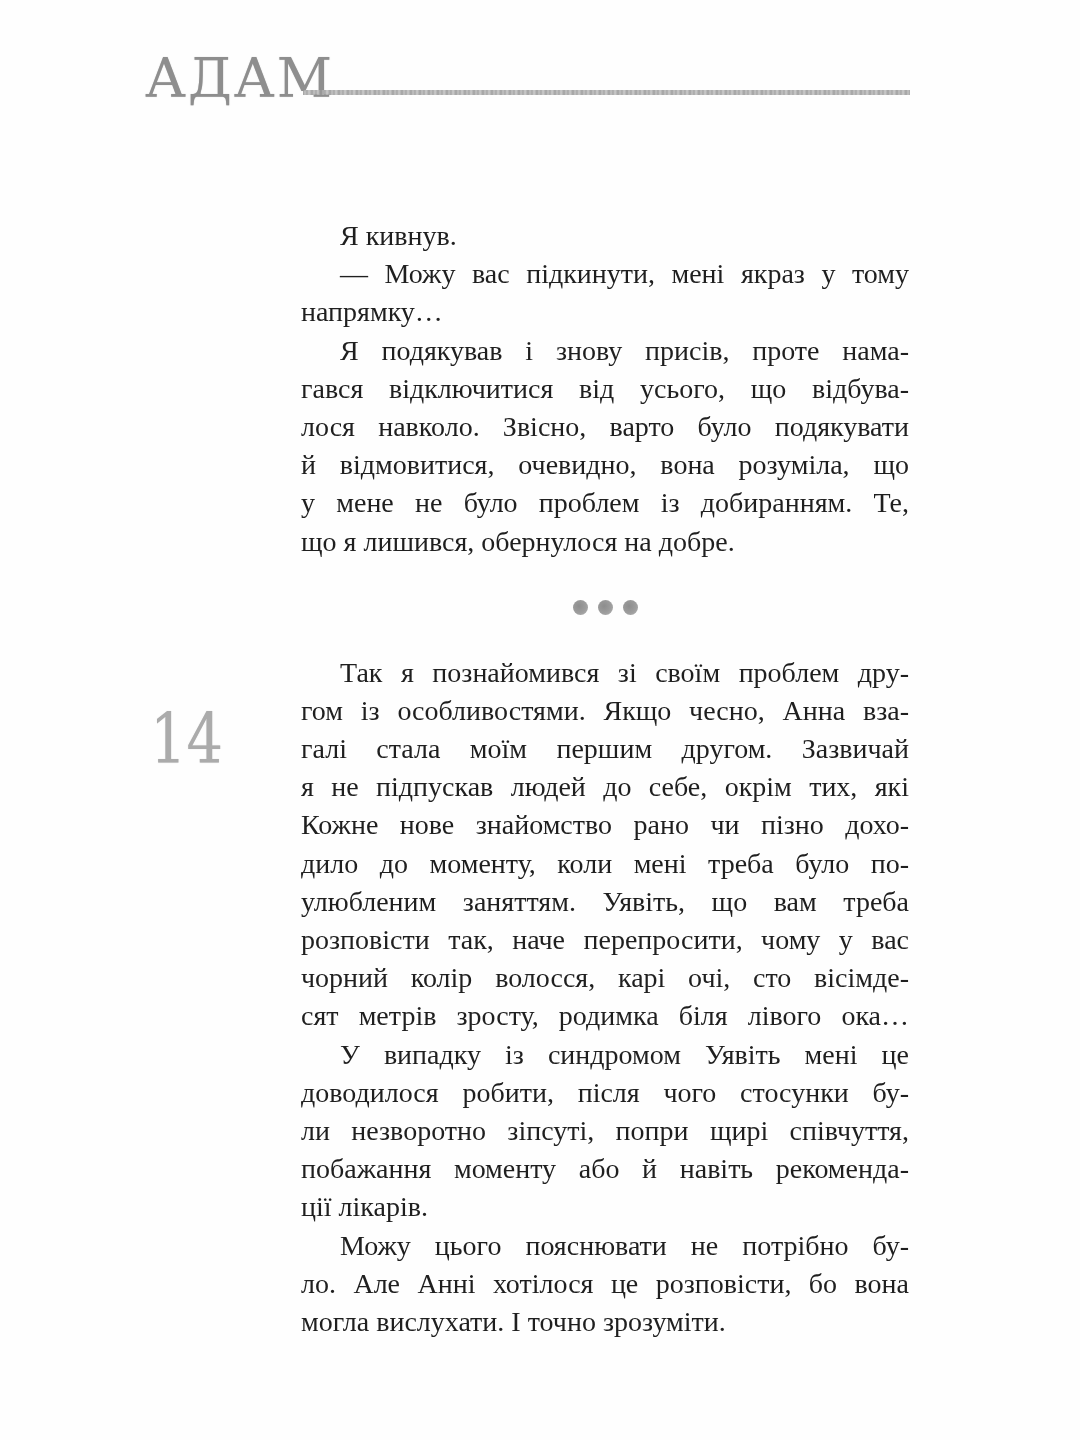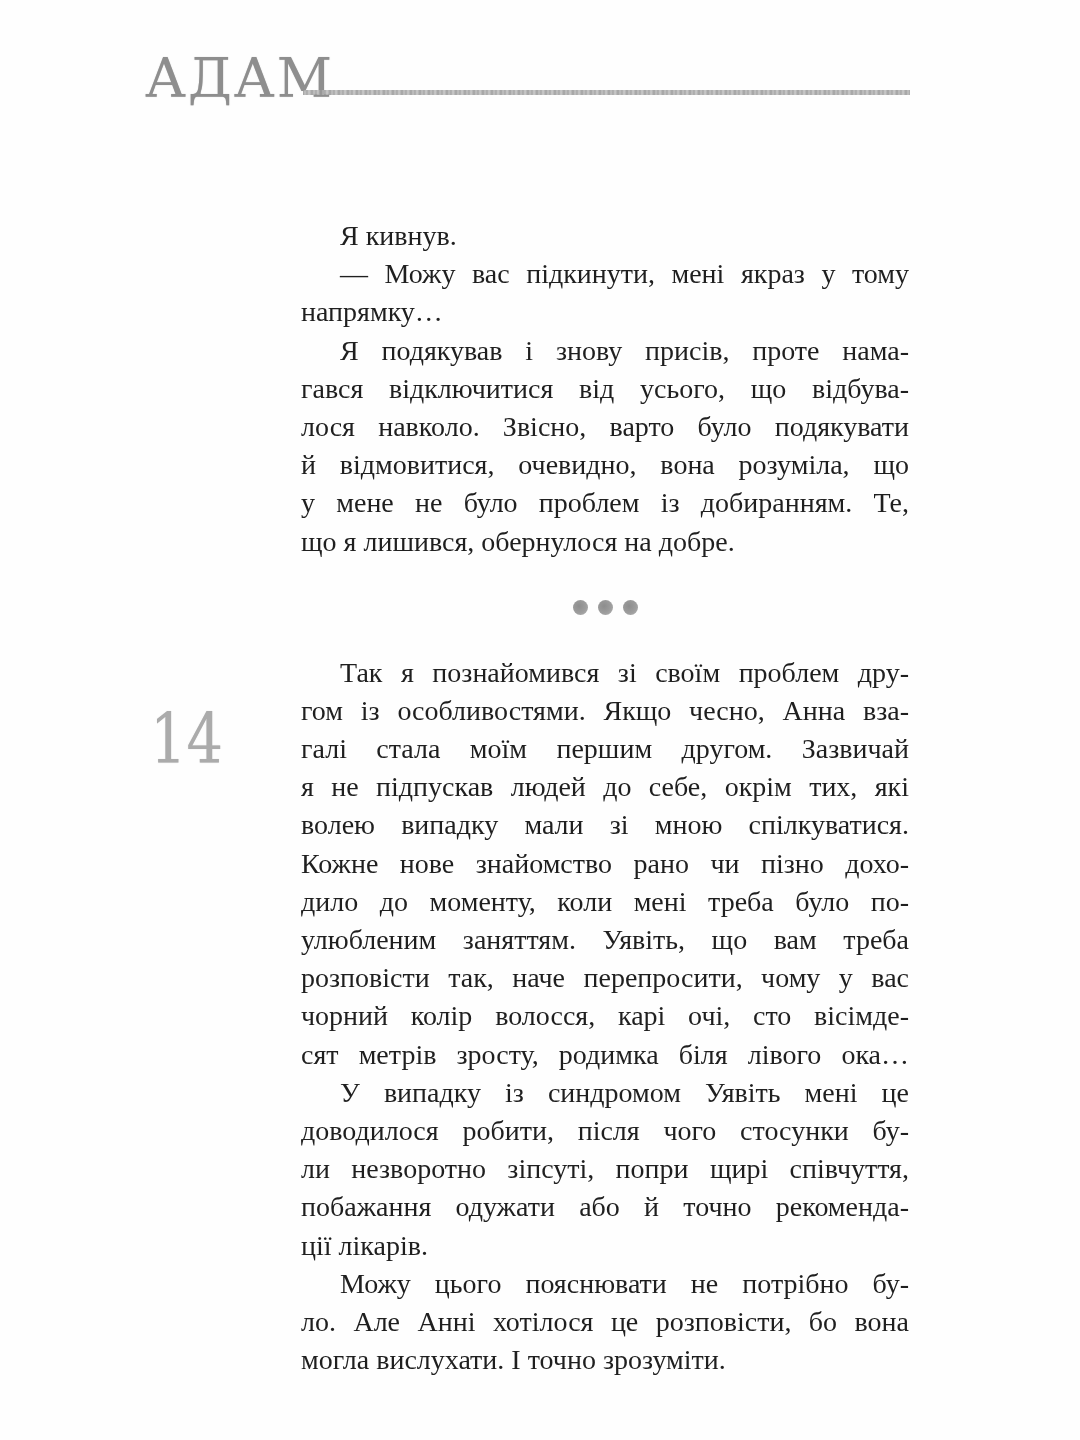--- a/index.html
+++ b/index.html
@@ -99,29 +99,28 @@
       <div class="line last">що я лишився, обернулося на добре.</div>
       <div class="separator">
         <span class="dot"></span>
         <span class="dot"></span>
         <span class="dot"></span>
       </div>
       <div class="line indent">Так я познайомився зі своїм проблем дру-</div>
       <div class="line">гом із особливостями. Якщо чесно, Анна вза-</div>
       <div class="line">галі стала моїм першим другом. Зазвичай</div>
       <div class="line">я не підпускав людей до себе, окрім тих, які</div>
-      <div class="line">волею випадку мали зі мною спілкуватися.</div>
       <div class="line">Кожне нове знайомство рано чи пізно дохо-</div>
       <div class="line">дило до моменту, коли мені треба було по-</div>
       <div class="line">улюбленим заняттям. Уявіть, що вам треба</div>
       <div class="line">розповісти так, наче перепросити, чому у вас</div>
       <div class="line">чорний колір волосся, карі очі, сто вісімде-</div>
       <div class="line">сят метрів зросту, родимка біля лівого ока…</div>
       <div class="line indent">У випадку із синдромом Уявіть мені це</div>
       <div class="line">доводилося робити, після чого стосунки бу-</div>
       <div class="line">ли незворотно зіпсуті, попри щирі співчуття,</div>
-      <div class="line">побажання одужати або й точно рекоменда-</div>
+      <div class="line">побажання моменту або й навіть рекоменда-</div>
       <div class="line last">ції лікарів.</div>
       <div class="line indent">Можу цього пояснювати не потрібно бу-</div>
       <div class="line">ло. Але Анні хотілося це розповісти, бо вона</div>
       <div class="line last">могла вислухати. І точно зрозуміти.</div>
     </div>
 </div>
 
 </body></html>

